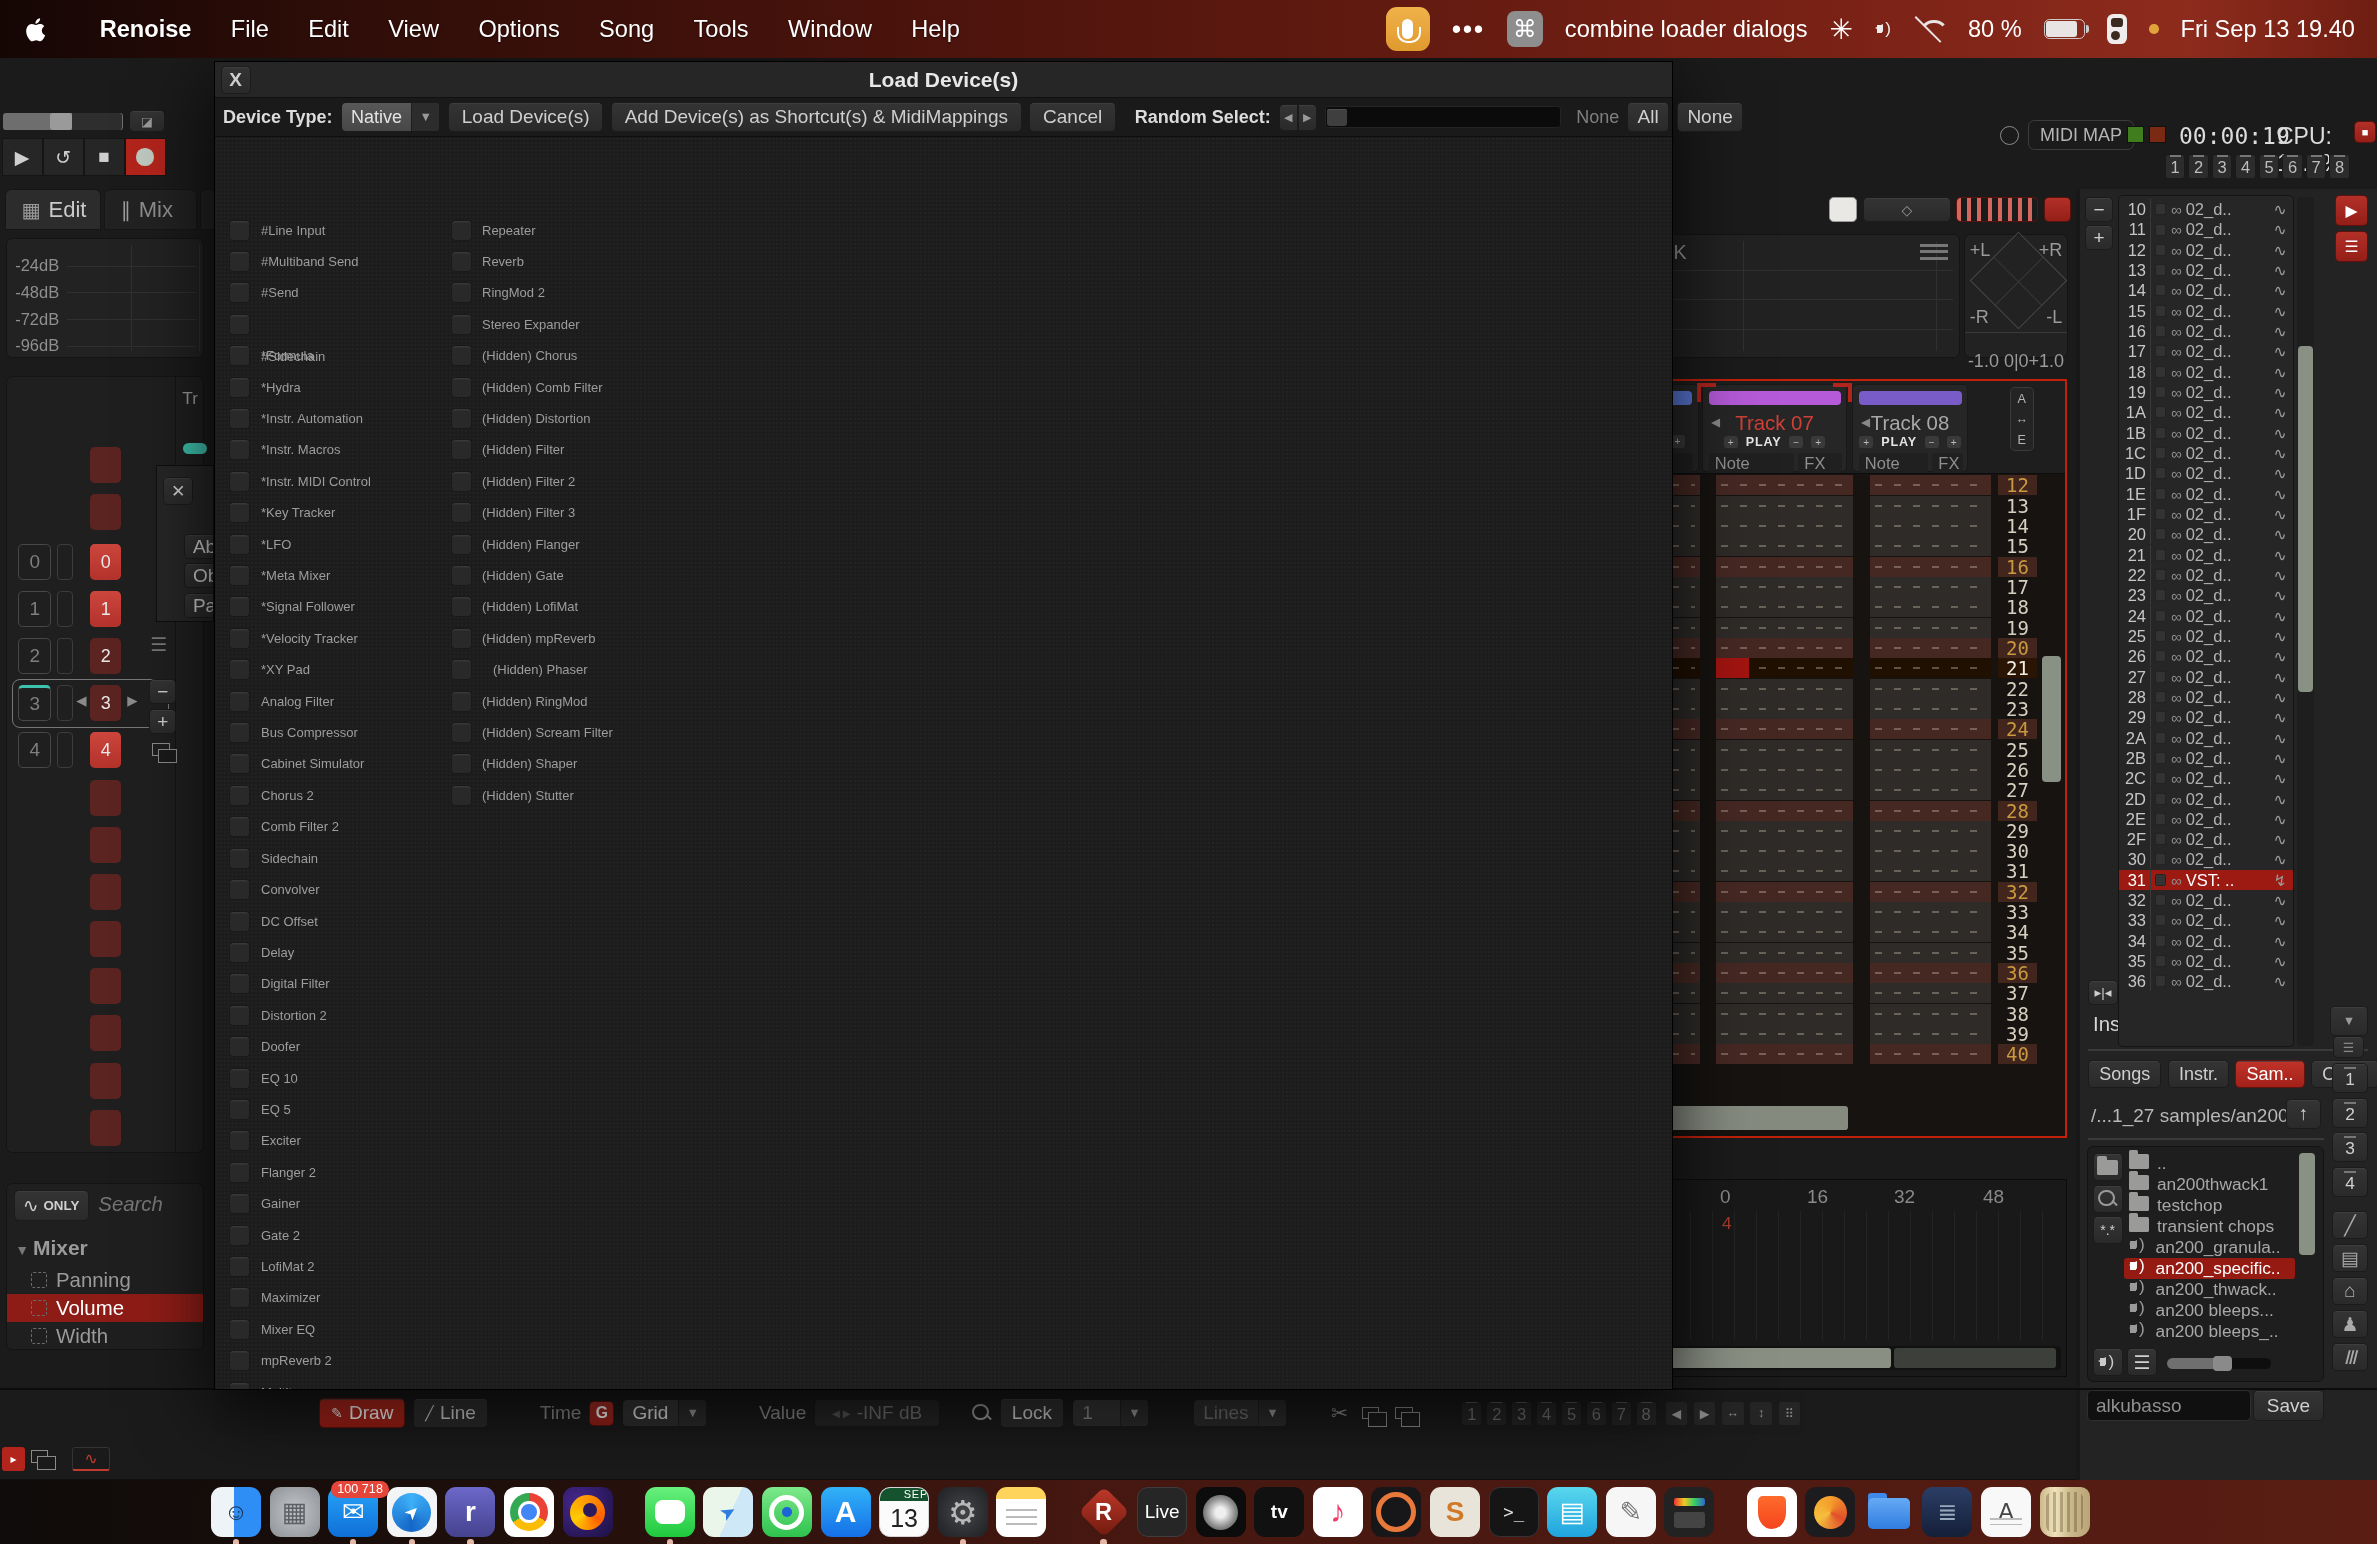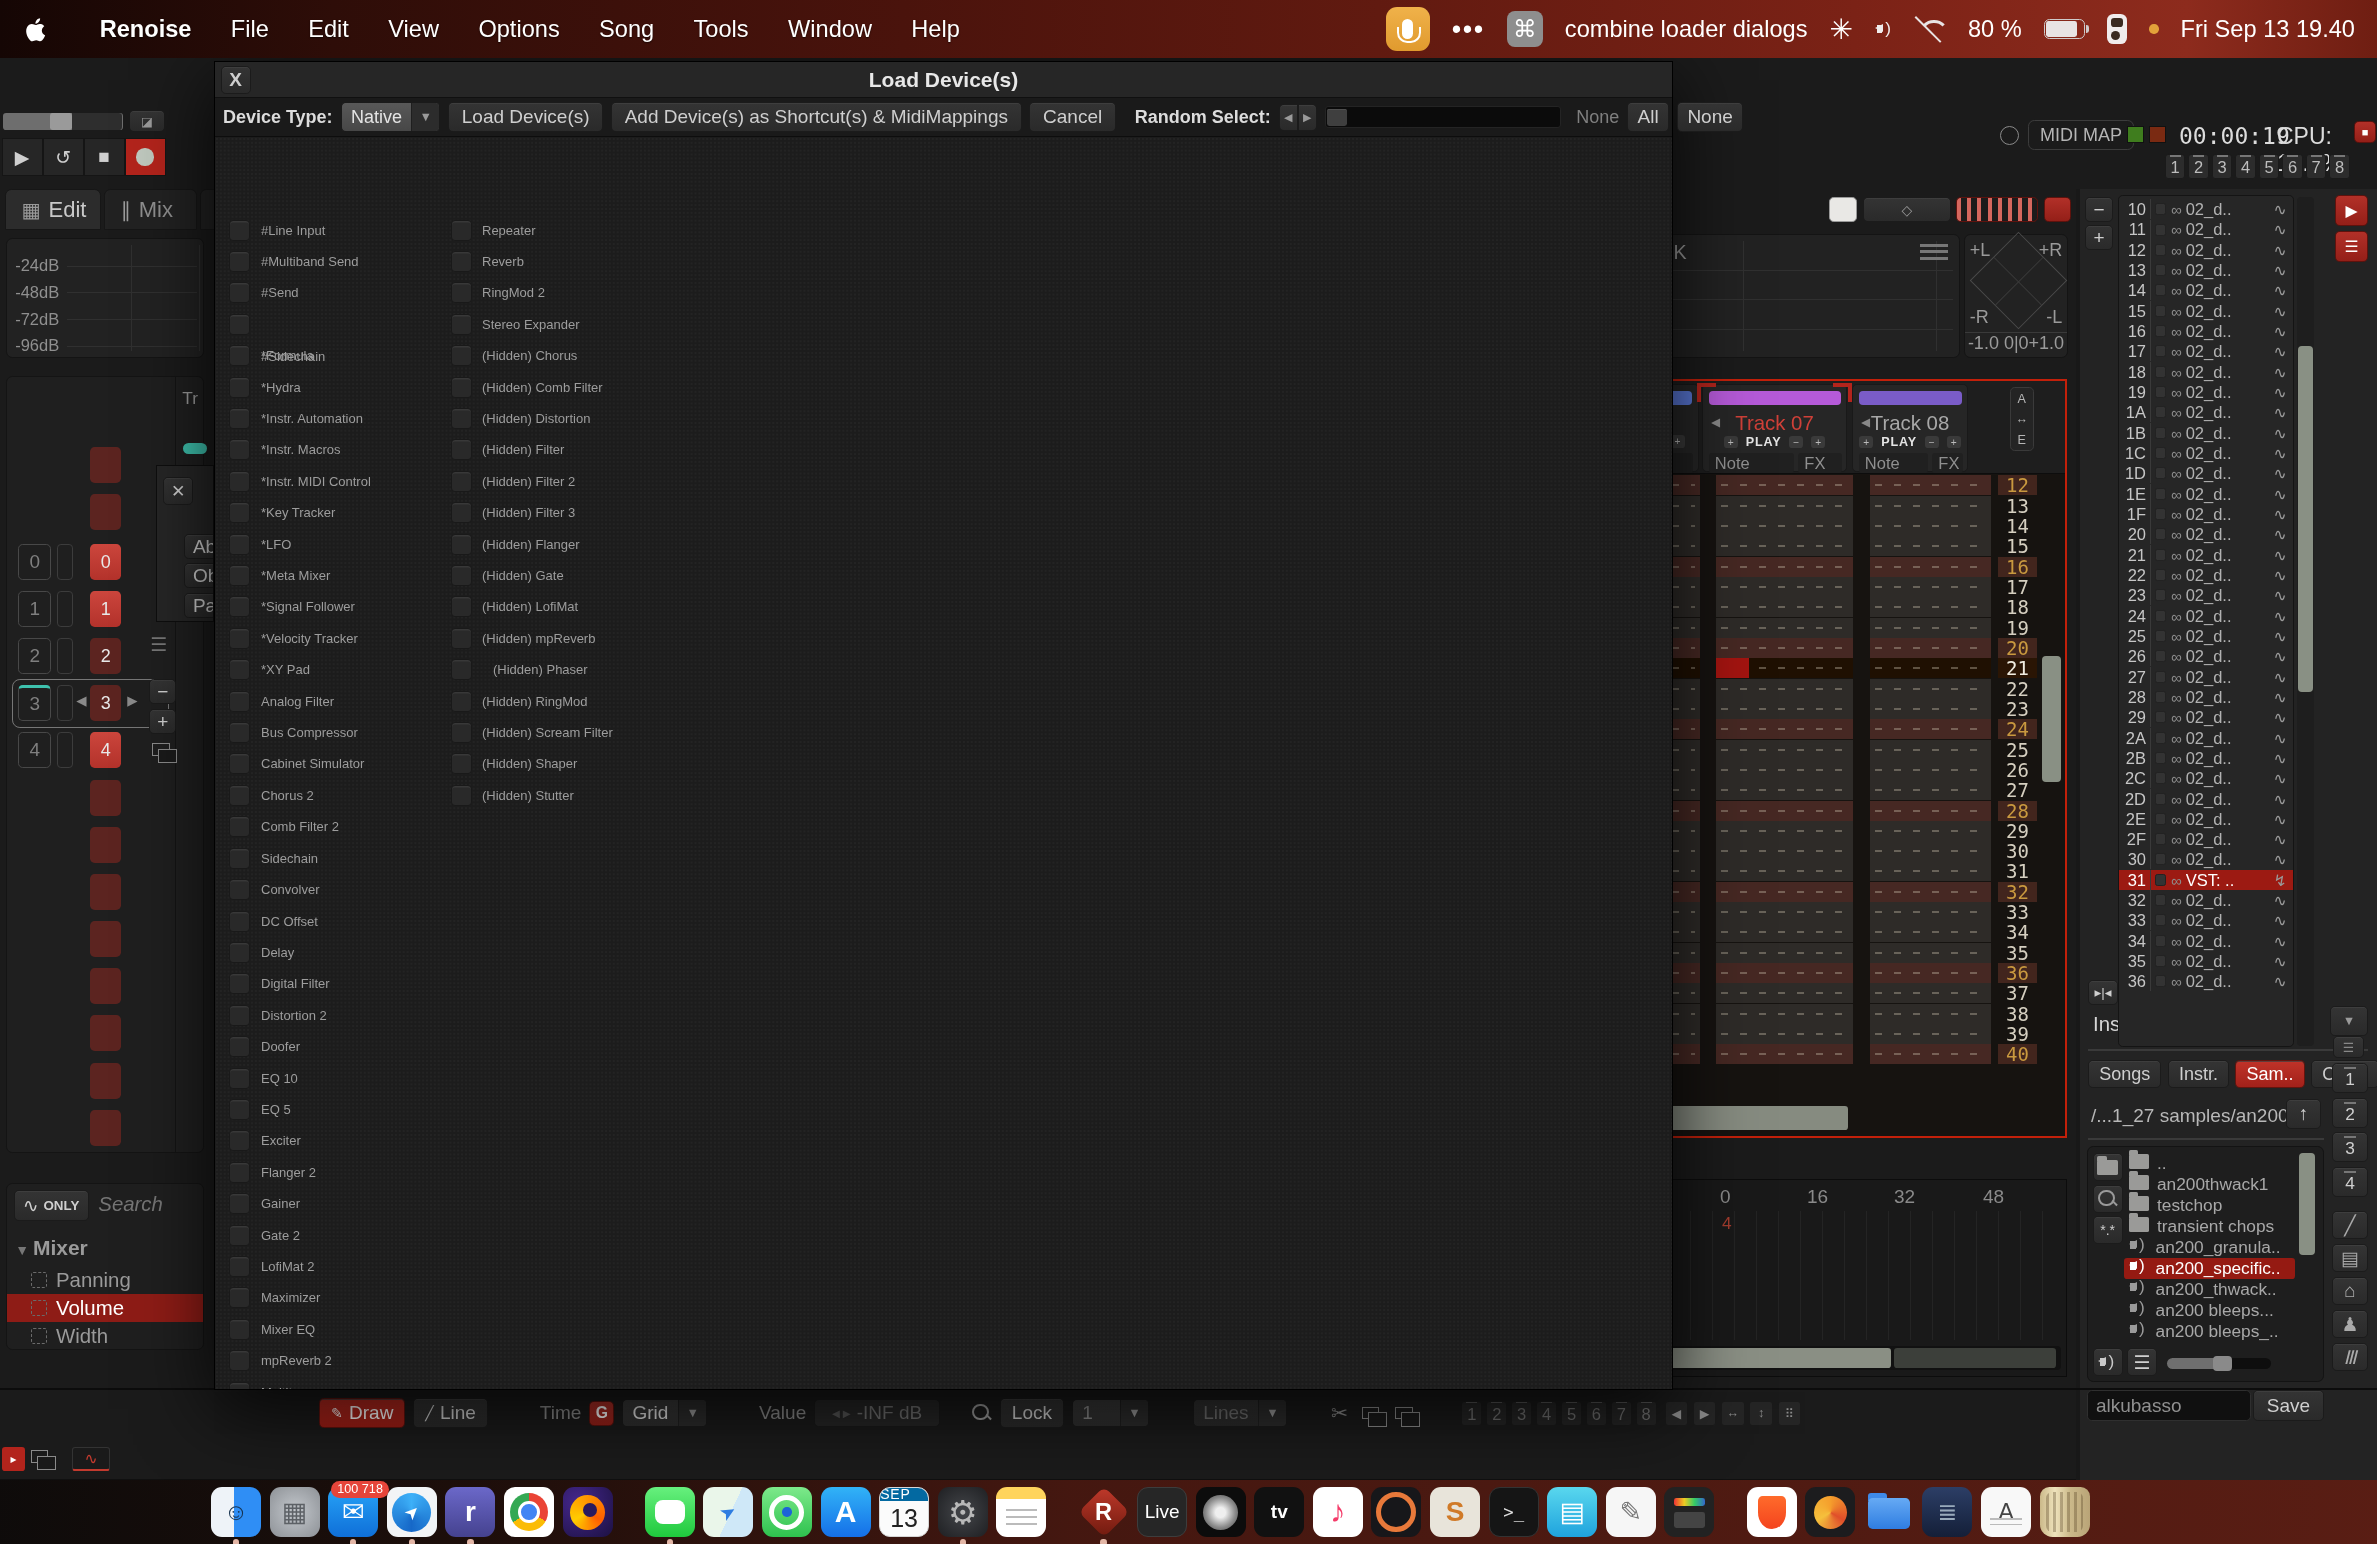--- a/index.html
+++ b/index.html
@@ -180,21 +180,21 @@
 .ic-firefox:after{content:"";position:absolute;width:14px;height:14px;border-radius:50%;background:#2b1a5e;margin-left:4.7px;margin-top:-3.1px}
 .ic-messages{background:linear-gradient(#67f07e,#1fc93d)}
 .ic-messages:before{content:"";position:absolute;width:30px;height:23.6px;background:#fff;border-radius:7.9px}
 .ic-maps{background:linear-gradient(115deg,#eaf6ea 0 54%,#cfe8f8 54%)}
 .ic-maps:after{content:"➤";position:absolute;color:#2f7de1;font-size:19px;transform:rotate(-30deg)}
 .ic-find-my{background:linear-gradient(#7de98b,#2ec24e)}
 .ic-find-my:before{content:"";position:absolute;width:25px;height:25px;border:5.5px solid #fff;border-radius:50%}
 .ic-find-my:after{content:"";position:absolute;width:9.4px;height:9.4px;border-radius:50%;background:#1d64d8}
 .ic-app-store{background:linear-gradient(#31b3f7,#156fe8);font-weight:bold;font-size:30px}
 .ic-calendar{background:#fbfbfb;flex-direction:column;overflow:hidden;border:0.8px solid #d5d5d5}
-.ic-calendar .cm{width:100%;background:#0369a1;color:#fff;font-size:14px;text-align:left;line-height:13.4px;letter-spacing:0.8px}
+.ic-calendar .cm{width:100%;background:#14532d;color:#fff;font-size:11px;text-align:right;line-height:13.4px;letter-spacing:0.8px}
 .ic-calendar .cd{flex:1;color:#222;font-size:25px;display:flex;align-items:center;justify-content:center;width:100%}
 .ic-settings{background:radial-gradient(#44464a,#1e1f22);color:#b8b8b8;font-size:33px}
 .ic-notes{background:linear-gradient(#ffd45c 0 11.8px,#fff 11.8px)}
 .ic-notes:after{content:"";position:absolute;left:9.4px;right:9.4px;top:22px;height:17.3px;background:repeating-linear-gradient(#bbb 0 1.6px,transparent 1.6px 7px)}
 .ic-renoise{background:transparent}
 .ic-renoise:before{content:"";position:absolute;width:36px;height:36px;border-radius:7px;background:linear-gradient(135deg,#c0392b,#6f1a0e);transform:rotate(45deg)}
 .ic-renoise span.g{position:relative;font-weight:bold;font-size:23.6px}
 .ic-live{background:#262626;border:0.8px solid #3d3d3d;font-size:19px}
 .ic-audio-app{background:#0c0c0c}
 .ic-audio-app:before{content:"";position:absolute;width:35px;height:35px;border-radius:50%;background:radial-gradient(#efefef 20%,#8a8a8a 60%,#3a3a3a)}
@@ -376,21 +376,21 @@
     <div class="vline" style="left:107px"></div>
       <div class="vline" style="left:300px"></div>
     <div class="abs" style="right:11px;top:9.4px;width:28px;height:15.7px;background:repeating-linear-gradient(#777 0 3.1px,transparent 3.1px 6.3px)"></div>
   </div>
   <div class="panel abs" style="left:1964px;top:234px;width:104px;height:124px">
     <div class="diamond"></div>
     <div class="gonio-lbl" style="left:4.7px;top:4.7px">+L</div>
     <div class="gonio-lbl" style="right:4.7px;top:4.7px">+R</div>
     <div class="gonio-lbl" style="left:4.7px;top:72px">-R</div>
     <div class="gonio-lbl" style="right:4.7px;top:72px">-L</div>
-    <div class="gonio-lbl" style="left:0;right:0;top:97px;text-align:center;border-top:0.8px solid #3a3a3a;padding-top:0">-1.0 0|0+1.0</div>
+    <div class="gonio-lbl" style="left:0;right:0;top:97px;text-align:center;border-top:0.8px solid #3a3a3a;padding-top:18px">-1.0 0|0+1.0</div>
   </div>
 
   <div class="abs patbox">
     <div class="pathead">
 
       <div class="trackblk" style="left:12.6px;width:64px">
         <div class="cbar" style="background:#5a78d8"></div>
         <div class="prow">
             <span class="mini">−</span>
             <span class="mini">+</span>

